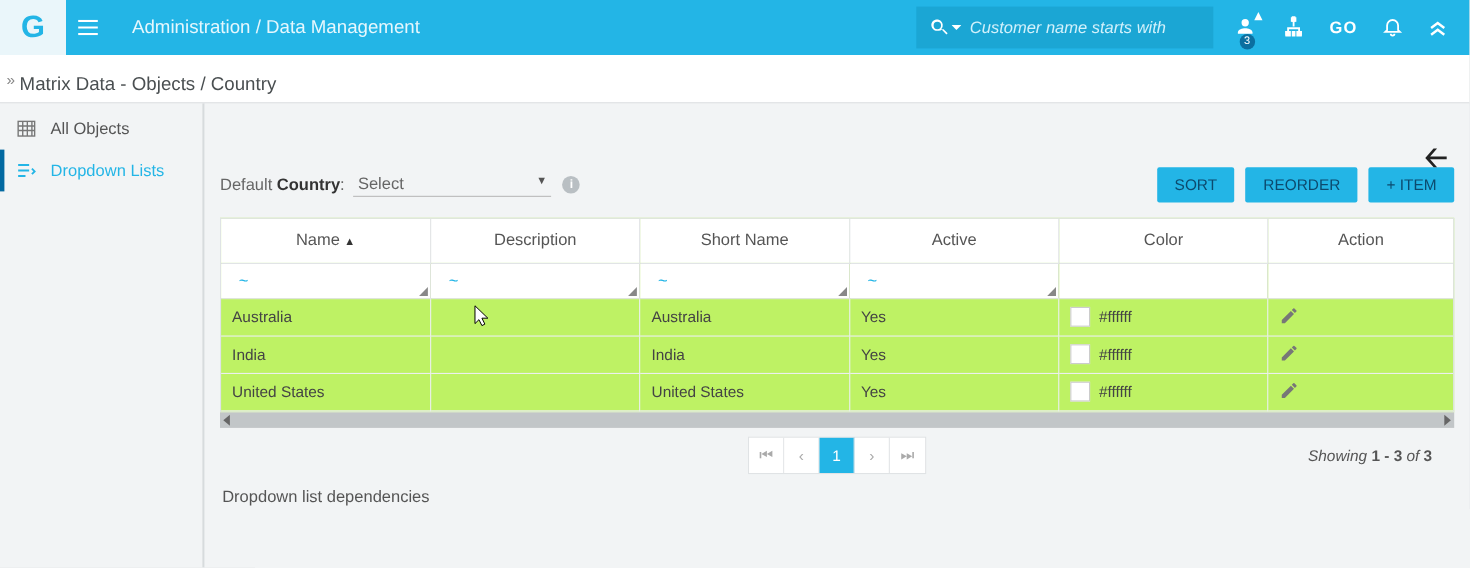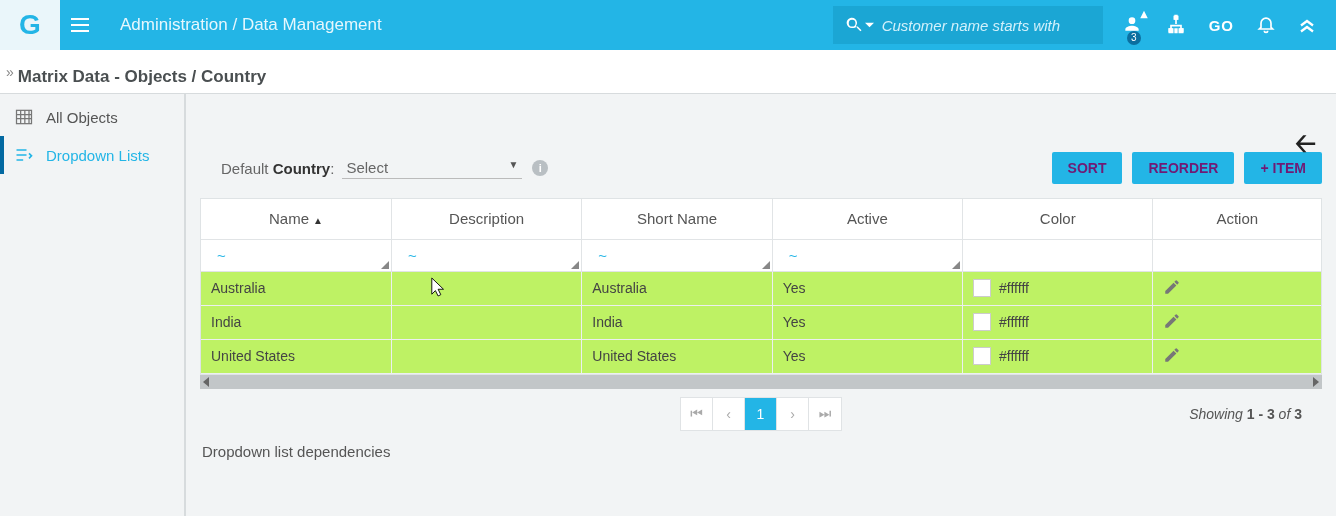--- a/index.html
+++ b/index.html
@@ -14,40 +14,40 @@
   .search-wrap svg { fill: #fff; }
   .search-wrap input { background: transparent; border: none; outline: none; color: #fff; font-style: italic; font-size: 15px; margin-left: 8px; width: 100%; }
   .search-wrap input::placeholder { color: #d2f1fb; font-style: italic; }
   .top-icons { display: flex; align-items: center; gap: 22px; padding-right: 20px; }
   .top-icon { color: #fff; cursor: pointer; position: relative; }
   .top-icon .badge { position: absolute; bottom: -8px; left: 6px; background: #0b6fa0; color: #fff; border-radius: 50%; font-size: 10px; width: 14px; height: 14px; display:flex;align-items:center;justify-content:center; }
 
   
   .subheader { background: #fff; height: 44px; display: flex; align-items: center; padding-left: 6px; border-bottom: 1px solid #d7dbdd; box-shadow: 0 1px 3px rgba(0,0,0,.05); }
   .expand-chevron { color:#888; font-size:14px; margin-right: 4px; cursor:pointer; }
-  .subheader .title { color: #4a4f51; font-size: 17px; font-weight: 700; margin-top: 10px; }
+  .subheader .title { color: #4a4f51; font-size: 17px; font-weight: 400; margin-top: 10px; }
 
   
   .body { display: flex; height: calc(516px - 50px - 44px); }
   .sidebar { width: 186px; background: #f2f4f5; border-right: 2px solid #d7dbdd; padding-top: 4px; }
   .side-item { display: flex; align-items: center; gap: 12px; height: 38px; padding: 0 14px; color: #555; cursor: pointer; font-size: 15px; }
   .side-item.active { color: #23b5e6; border-left: 4px solid #0369a1; padding-left: 10px; }
   .side-item svg { flex-shrink: 0; }
 
   .main { flex: 1; background: #f2f4f5; padding: 10px 14px 0 14px; overflow: hidden; position: relative; }
   .back-arrow { position: absolute; top: 30px; right: 20px; font-size: 26px; font-weight: 700; color: #222; cursor: pointer; }
 
   .toolbar-row { display: flex; align-items: center; margin-top: 48px; margin-bottom: 14px; }
-  .default-label { color: #666; font-size: 15px; margin-left: 21px; }
+  .default-label { color: #666; font-size: 15px; }
   .default-label b { font-weight: 700; color: #333; }
   .select-box { margin-left: 8px; border-bottom: 1px solid #bbb; width: 180px; display: flex; justify-content: space-between; align-items: flex-start; color: #666; font-size: 15px; padding: 2px 4px; cursor: pointer; }
   .select-box .caret { font-size: 10px; color: #555; }
   .info-badge { margin-left: 10px; width: 16px; height: 16px; border-radius: 50%; background: #b9bfc3; color: #fff; font-size: 11px; display:flex;align-items:center;justify-content:center; font-weight: 700; cursor: pointer; }
   .action-buttons { margin-left: auto; display: flex; gap: 10px; }
-  .btn { background: #23b5e6; color: #701a75; border: none; padding: 8px 16px; font-size: 14px; font-weight: 700; cursor: pointer; border-radius: 2px; }
+  .btn { background: #23b5e6; color: #0c4a6e; border: none; padding: 8px 16px; font-size: 14px; font-weight: 400; cursor: pointer; border-radius: 2px; }
 
   
   .table-wrap { background: #bef264; border: 1px solid #dfe3e5; }
   table { border-collapse: collapse; width: 100%; table-layout: fixed; }
   thead th { background: #fff; border-bottom: 1px solid #e1e4e6; border-right: 1px solid #e1e4e6; height: 40px; color: #555; font-weight: 500; font-size: 15px; }
   thead th:last-child { border-right: none; }
   .sort-arrow { color: #333; font-size: 10px; margin-left: 4px; }
   tr.filter-row td { border-bottom: 1px solid #e1e4e6; border-right: 1px solid #e1e4e6; height: 32px; position: relative; background: #fff; }
   tr.filter-row td:last-child { border-right: none; }
   .tilde { color: #23b5e6; font-size: 15px; padding-left: 16px; }

